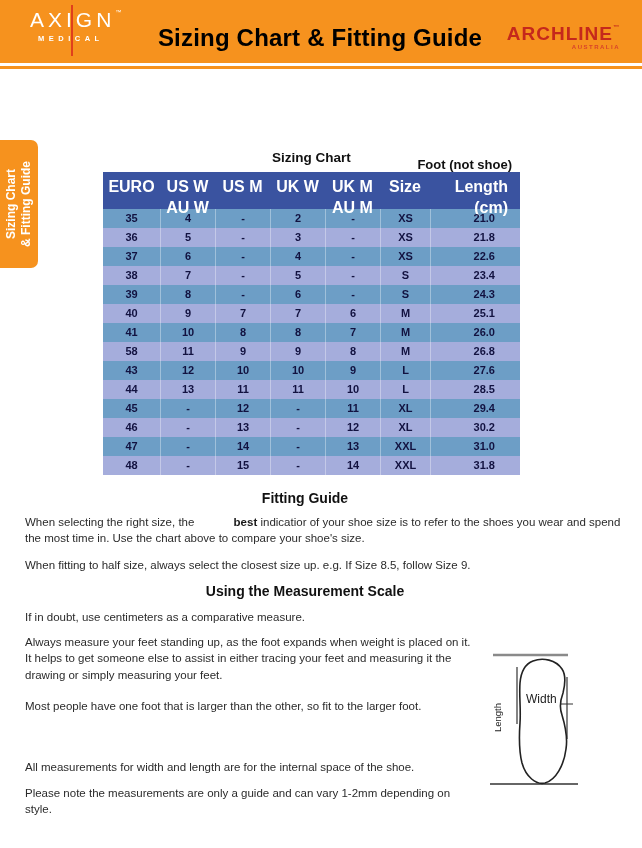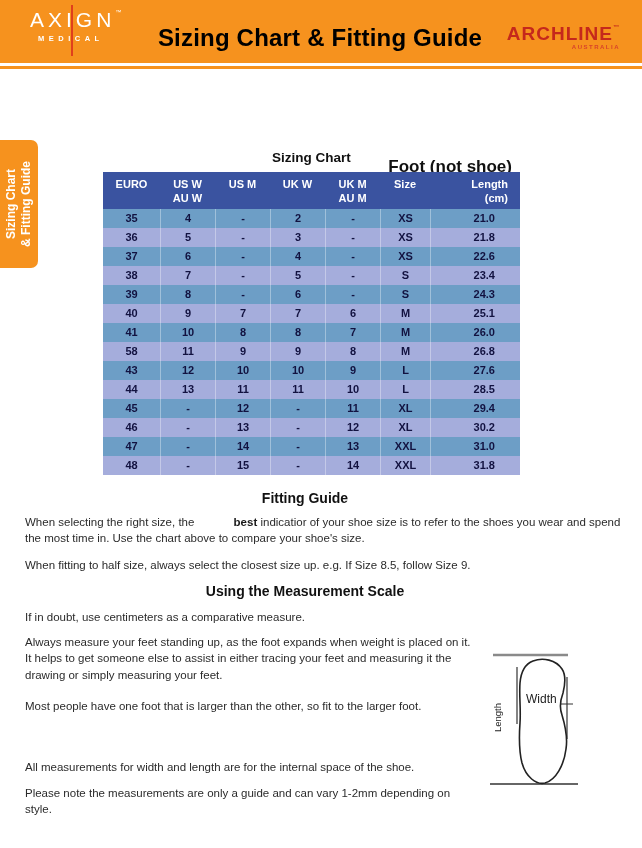--- a/index.html
+++ b/index.html
@@ -31,24 +31,24 @@
   .side-tab-text{
     position:absolute;left:50%;top:50%;
     transform:translate(-50%,-50%) rotate(-90deg);
     white-space:nowrap;color:#fff;font-weight:700;font-size:12px;line-height:1.25;
     text-align:center;
   }
   
   .chart-title{position:absolute;left:103px;top:150px;width:417px;text-align:center;
     font-size:13.5px;font-weight:700;color:#111;}
   .foot-note{position:absolute;left:312px;top:157px;width:200px;text-align:right;
-    font-size:17px;font-weight:700;color:#111;}
+    font-size:13px;font-weight:700;color:#111;}
   .size-table{position:absolute;left:103px;top:172px;width:417px;}
   .thead{display:flex;background:#3A53A0;height:37px;}
-  .th{color:#fff;font-weight:700;font-size:11px;text-align:center;padding-top:5px;line-height:1.3;box-sizing:border-box;}
+  .th{color:#fff;font-weight:700;font-size:16px;text-align:center;padding-top:5px;line-height:1.3;box-sizing:border-box;}
   .tr{display:flex;height:19px;}
   .tr.odd{background:#6D9EC6;}
   .tr.even{background:#A5ADDC;}
   .td{font-size:11px;font-weight:700;color:#121240;text-align:center;line-height:19px;box-sizing:border-box;
       border-left:1px solid rgba(255,255,255,.35);}
   .td:first-child{border-left:none;}
   
   .c0{width:57px;} .c1{width:55px;} .c2{width:55px;} .c3{width:55px;}
   .c4{width:55px;} .c5{width:50px;} .c6{width:90px;}
   .th.c6{text-align:right;padding-right:12px;}

